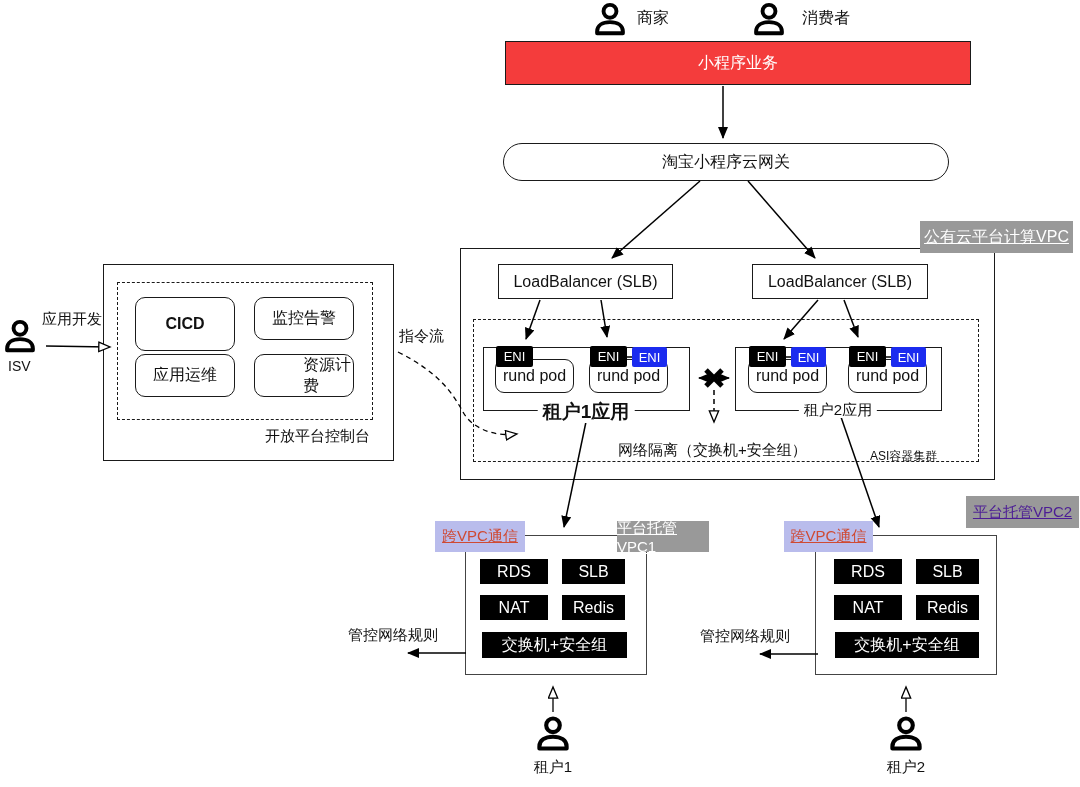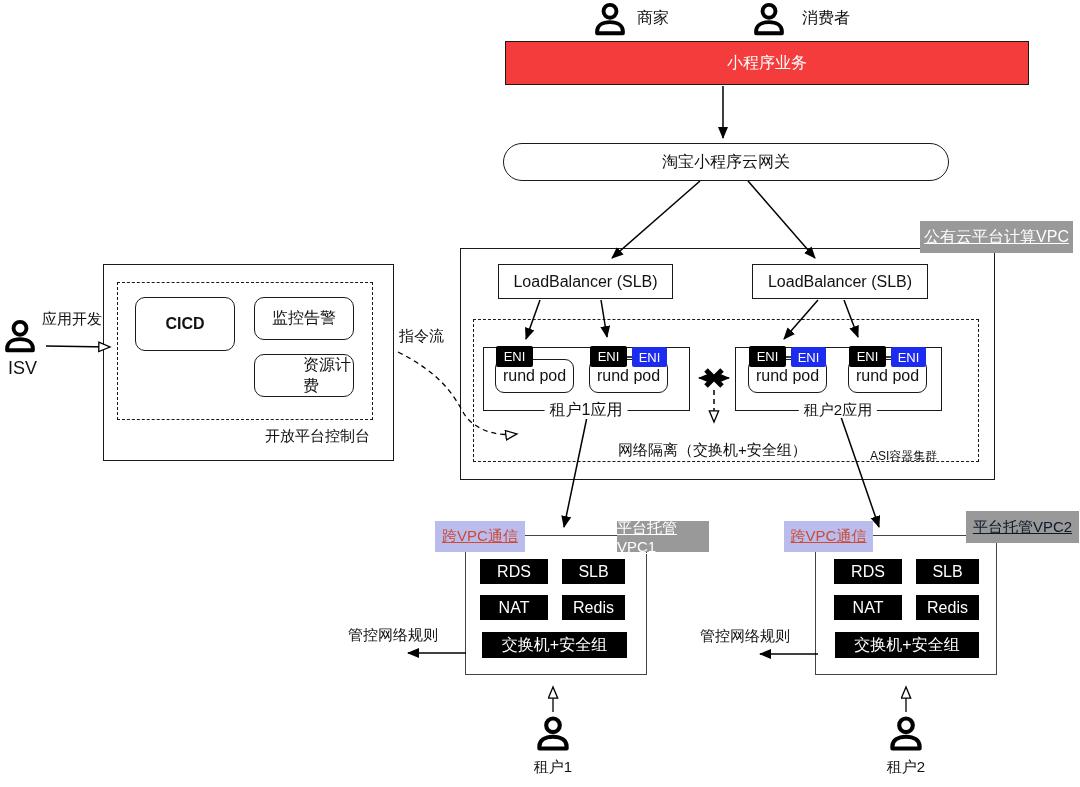--- a/index.html
+++ b/index.html
@@ -37,36 +37,36 @@
   <div class="lbl" style="left:637px;top:9px;font-size:16px;">商家</div>
 
   <div class="person" style="left:751px;top:2px;width:36px;height:36px;">
     <svg width="36" height="36" viewBox="0 0 24 24">
         <circle cx="12" cy="6.2" r="4.3" fill="none" stroke="#000" stroke-width="2.6"></circle>
         <path d="M3.4 20.8 v-1.2 c0 -4 3.6 -6.2 8.6 -6.2 s8.6 2.2 8.6 6.2 v1.2 z" fill="none" stroke="#000" stroke-width="2.6" stroke-linejoin="round"></path>
       </svg>
   </div>
   <div class="lbl" style="left:802px;top:9px;font-size:16px;">消费者</div>
 
-  <div class="box center" style="left:505px;top:41px;width:524px;height:44px;background:#f43c3c;color:#fff;font-size:16px;">小程序业务</div>
+  <div class="box center" style="left:505px;top:41px;width:466px;height:44px;background:#f43c3c;color:#fff;font-size:16px;">小程序业务</div>
 
   <div class="box center" style="left:503px;top:143px;width:446px;height:38px;border-radius:19px;font-size:16px;">淘宝小程序云网关</div>
 
   <div class="box" style="left:460px;top:248px;width:535px;height:232px;"></div>
   <div class="badge" style="left:920px;top:221px;width:153px;height:32px;background:#999999;color:#fff;font-size:16px;">公有云平台计算VPC</div>
 
   <div class="box thin center" style="left:498px;top:264px;width:175px;height:35px;font-size:16px;z-index:2;">LoadBalancer (SLB)</div>
   <div class="box thin center" style="left:752px;top:264px;width:176px;height:35px;font-size:16px;z-index:2;">LoadBalancer (SLB)</div>
 
   <div class="box dashedb" style="left:473px;top:319px;width:506px;height:143px;"></div>
   <div class="lbl" style="left:870px;top:437px;font-size:12px;margin-top:13px;">ASI容器集群</div>
   <div class="lbl" style="left:618px;top:441px;font-size:15px;">网络隔离（交换机+安全组）</div>
 
   <div class="box thin" style="left:483px;top:347px;width:207px;height:64px;z-index:1;"></div>
-  <div class="lbl ontop" style="left:586px;top:401px;font-size:16px;transform:translateX(-50%);">租户1应用</div>
+  <div class="lbl ontop" style="left:586px;top:401px;font-size:19px;transform:translateX(-50%);font-weight:bold;">租户1应用</div>
   <div class="pod" style="left:495px;top:359px;width:79px;height:34px;">rund pod</div>
   <div class="eni" style="left:496px;top:346px;width:37px;height:21px;">ENI</div>
   <div class="pod" style="left:589px;top:359px;width:79px;height:34px;">rund pod</div>
   <div class="eni" style="left:590px;top:346px;width:37px;height:21px;">ENI</div>
   <div class="eni" style="left:632px;top:347px;width:35px;height:20px;background:#1b2bef;">ENI</div>
 
   <div class="box thin" style="left:735px;top:347px;width:207px;height:64px;z-index:1;"></div>
   <div class="lbl ontop" style="left:838px;top:401px;font-size:15px;transform:translateX(-50%);">租户2应用</div>
   <div class="pod" style="left:748px;top:359px;width:79px;height:34px;">rund pod</div>
   <div class="eni" style="left:749px;top:346px;width:37px;height:21px;">ENI</div>
@@ -74,27 +74,28 @@
   <div class="pod" style="left:848px;top:359px;width:79px;height:34px;">rund pod</div>
   <div class="eni" style="left:849px;top:346px;width:37px;height:21px;">ENI</div>
   <div class="eni" style="left:891px;top:347px;width:35px;height:20px;background:#1b2bef;">ENI</div>
 
   <div class="person" style="left:2px;top:318px;width:36px;height:38px;">
     <svg width="36" height="38" viewBox="0 0 24 24">
         <circle cx="12" cy="6.2" r="4.3" fill="none" stroke="#000" stroke-width="2.6"></circle>
         <path d="M3.4 20.8 v-1.2 c0 -4 3.6 -6.2 8.6 -6.2 s8.6 2.2 8.6 6.2 v1.2 z" fill="none" stroke="#000" stroke-width="2.6" stroke-linejoin="round"></path>
       </svg>
   </div>
-  <div class="lbl" style="left:8px;top:358px;font-size:18px;text-align:right;">ISV</div>
+  <div class="lbl" style="left:8px;top:358px;font-size:14px;text-align:right;">ISV</div>
   <div class="lbl" style="left:42px;top:310px;font-size:15px;">应用开发</div>
 
   <div class="box" style="left:103px;top:264px;width:291px;height:197px;"></div>
   <div class="box dashedb thin" style="left:117px;top:282px;width:256px;height:138px;"></div>
   <div class="module" style="left:135px;top:297px;width:100px;height:54px;font-weight:bold;">CICD</div>
   <div class="module" style="left:254px;top:297px;width:100px;height:43px;">监控告警</div>
+  <div class="module" style="left:135px;top:354px;width:100px;height:43px;">应用运维</div>
   <div class="module" style="left:254px;top:354px;width:100px;height:43px;padding-left:48px;">资源计费</div>
   <div class="lbl" style="left:265px;top:427px;font-size:15px;">开放平台控制台</div>
   <div class="lbl ontop" style="left:394px;top:327px;font-size:15px;">指令流</div>
 
   <div class="box" style="left:465px;top:535px;width:182px;height:140px;border:1.3px solid #444;"></div>
   <div class="badge" style="left:435px;top:521px;width:90px;height:31px;background:#b9bcec;color:#cf4a33;">跨VPC通信</div>
   <div class="badge" style="left:617px;top:521px;width:92px;height:31px;background:#999999;color:#fff;">平台托管VPC1</div>
   <div class="chip" style="left:480px;top:559px;width:68px;height:25px;">RDS</div>
   <div class="chip" style="left:562px;top:559px;width:63px;height:25px;">SLB</div>
   <div class="chip" style="left:480px;top:595px;width:68px;height:25px;">NAT</div>
@@ -105,21 +106,21 @@
   <div class="person" style="left:534px;top:713px;width:38px;height:43px;">
     <svg width="38" height="43" viewBox="0 0 24 24">
         <circle cx="12" cy="6.2" r="4.3" fill="none" stroke="#000" stroke-width="2.6"></circle>
         <path d="M3.4 20.8 v-1.2 c0 -4 3.6 -6.2 8.6 -6.2 s8.6 2.2 8.6 6.2 v1.2 z" fill="none" stroke="#000" stroke-width="2.6" stroke-linejoin="round"></path>
       </svg>
   </div>
   <div class="lbl" style="left:553px;top:758px;font-size:15px;transform:translateX(-50%);">租户1</div>
 
   <div class="box" style="left:815px;top:535px;width:182px;height:140px;border:1.3px solid #444;"></div>
   <div class="badge" style="left:784px;top:521px;width:89px;height:31px;background:#b9bcec;color:#cf4a33;">跨VPC通信</div>
-  <div class="badge" style="left:966px;top:511px;width:113px;height:32px;background:#999999;color:#0f172a;">平台托管VPC2</div>
+  <div class="badge" style="left:966px;top:496px;width:113px;height:32px;background:#999999;color:#4c1d95;">平台托管VPC2</div>
   <div class="chip" style="left:834px;top:559px;width:68px;height:25px;">RDS</div>
   <div class="chip" style="left:916px;top:559px;width:63px;height:25px;">SLB</div>
   <div class="chip" style="left:834px;top:595px;width:68px;height:25px;">NAT</div>
   <div class="chip" style="left:916px;top:595px;width:63px;height:25px;">Redis</div>
   <div class="chip" style="left:835px;top:632px;width:144px;height:26px;">交换机+安全组</div>
   <div class="lbl" style="left:700px;top:627px;font-size:15px;">管控网络规则</div>
 
   <div class="person" style="left:887px;top:713px;width:38px;height:43px;">
     <svg width="38" height="43" viewBox="0 0 24 24">
         <circle cx="12" cy="6.2" r="4.3" fill="none" stroke="#000" stroke-width="2.6"></circle>

